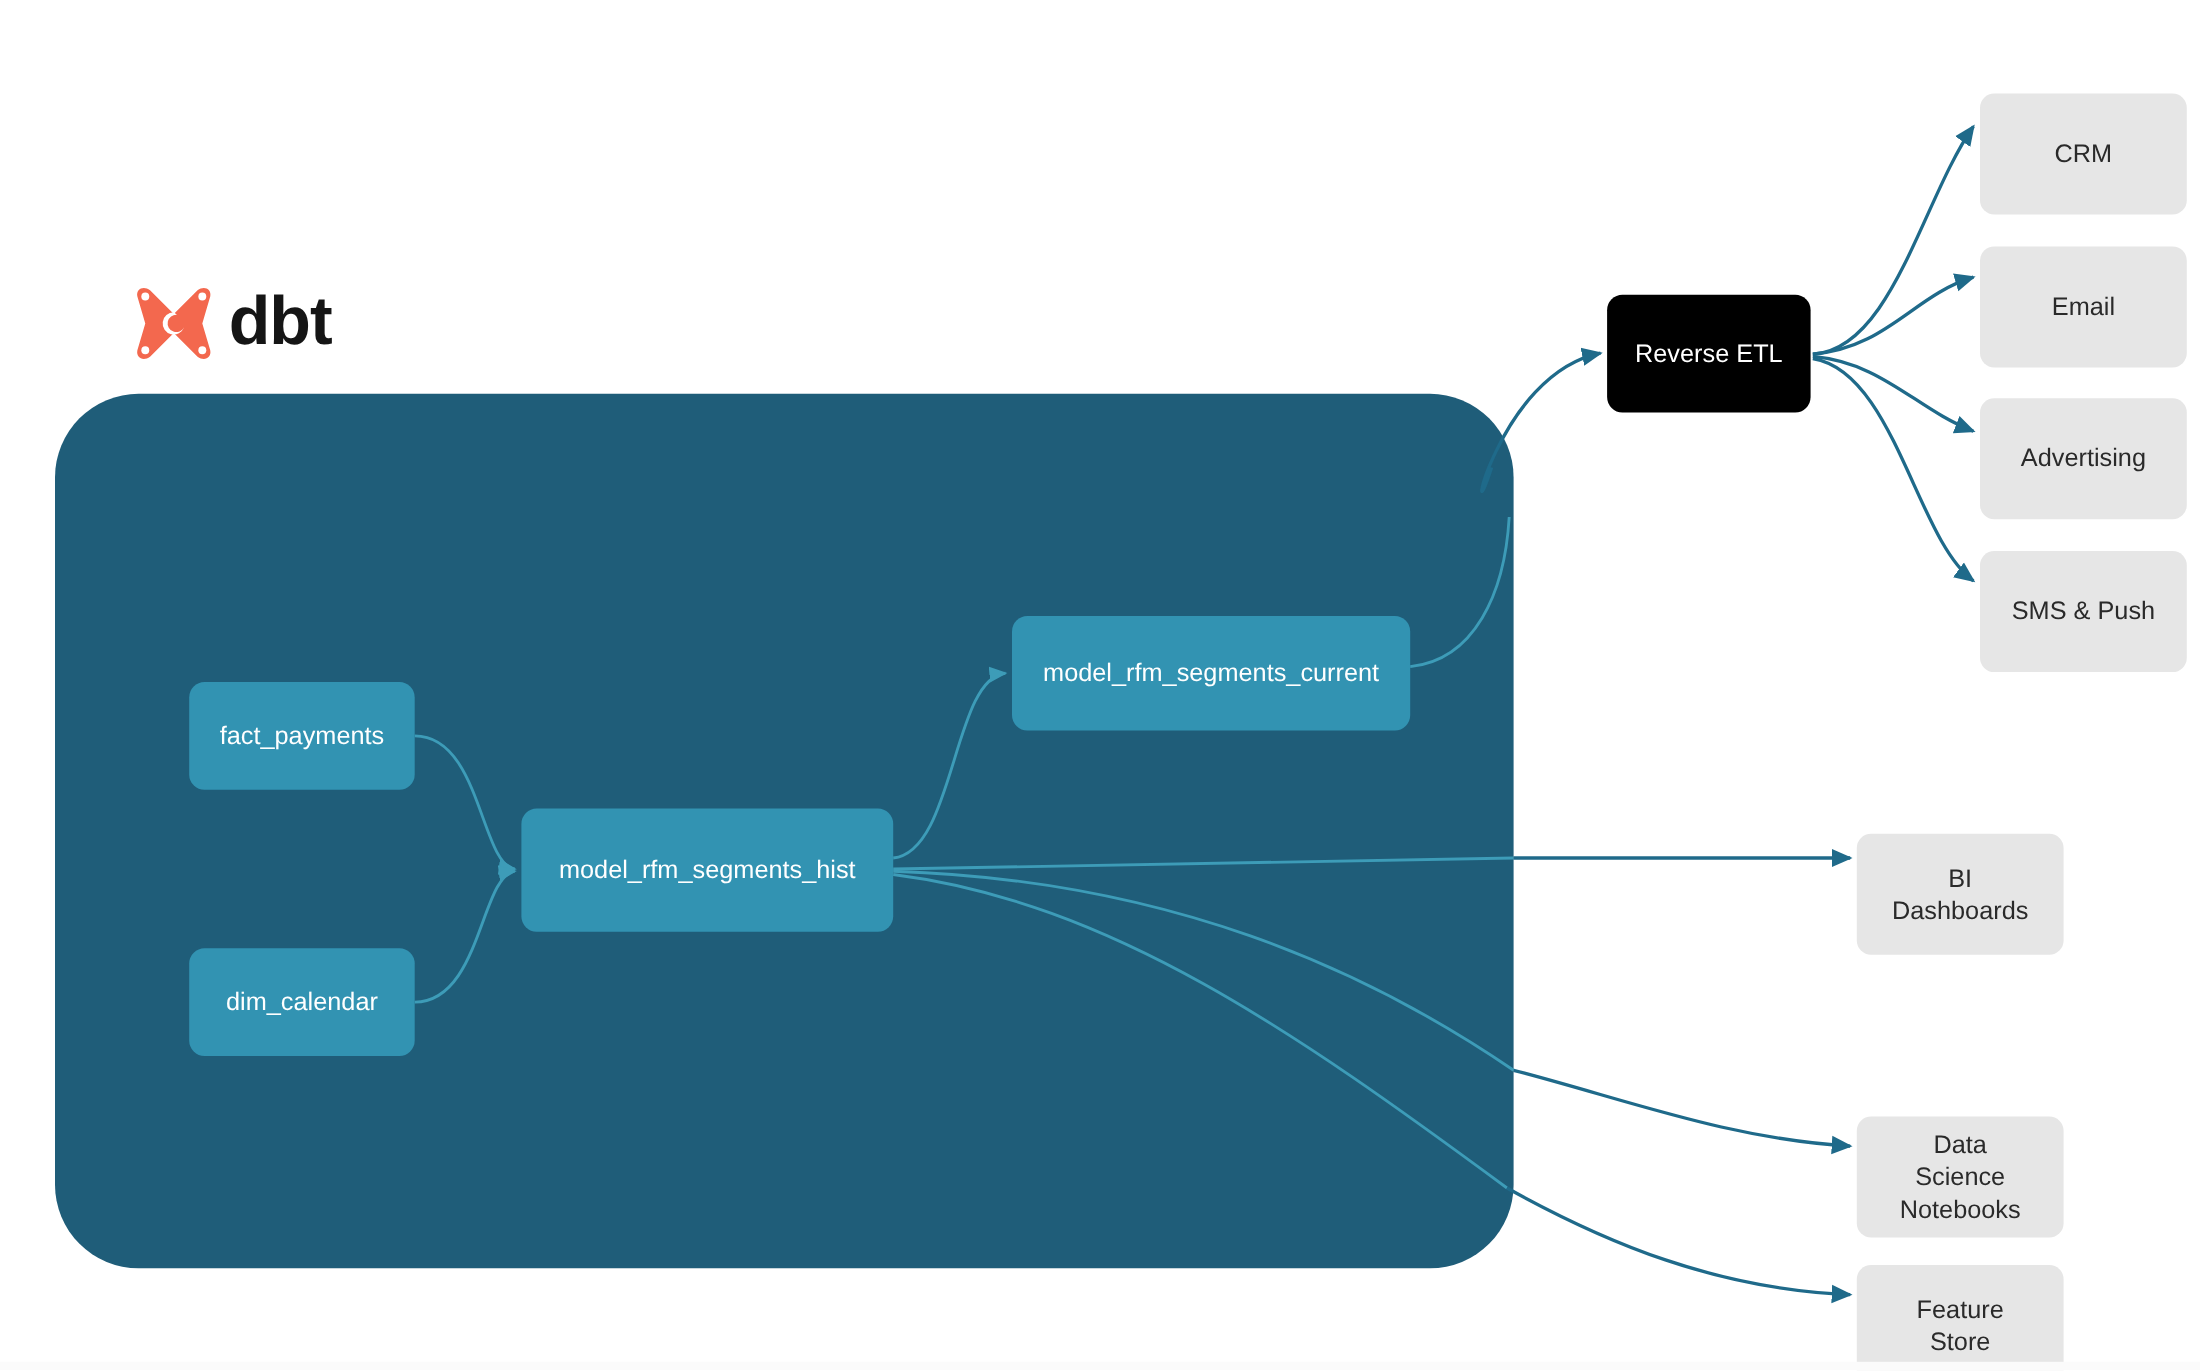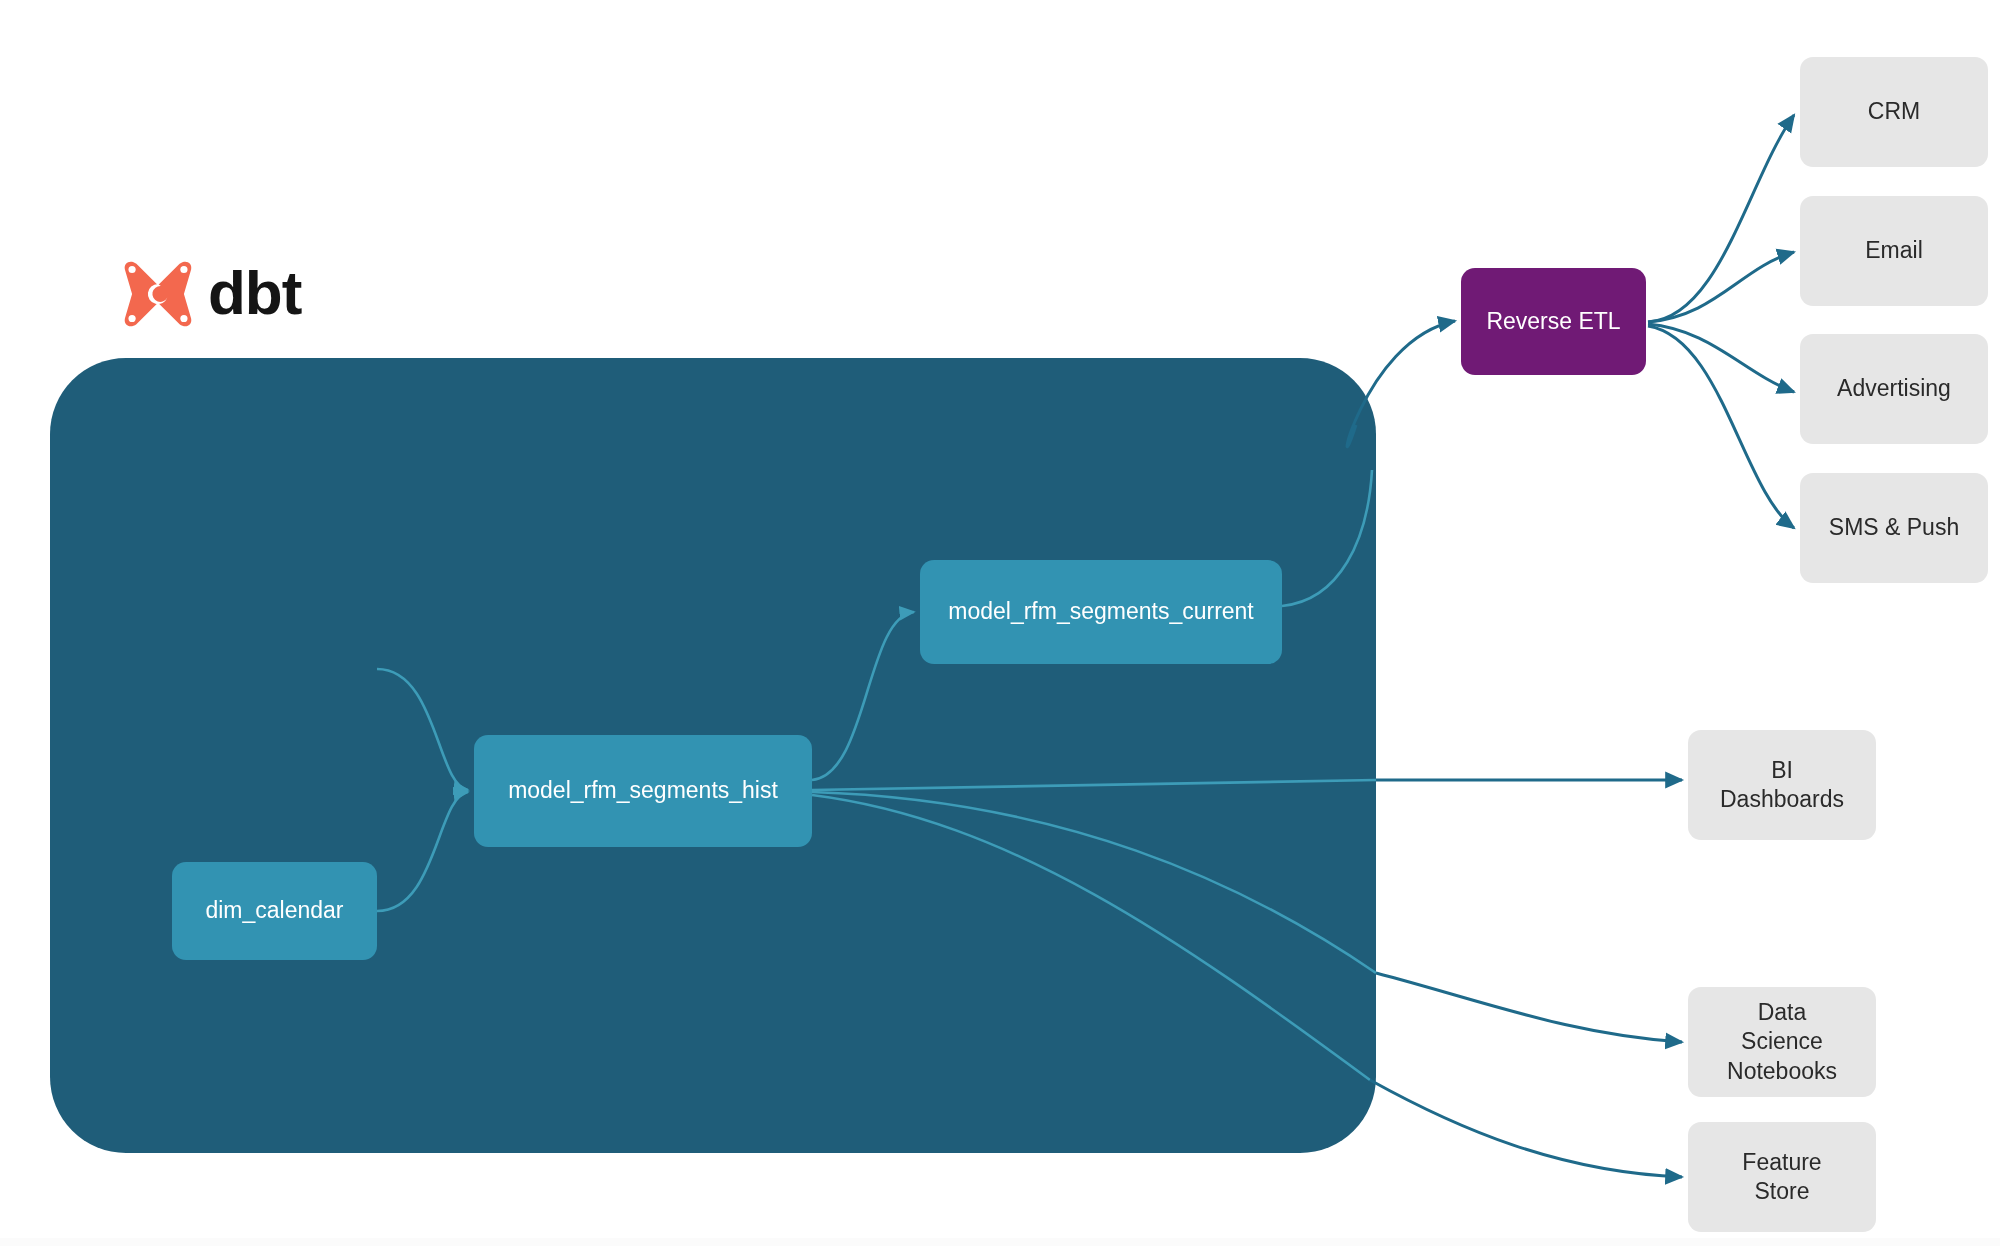--- a/index.html
+++ b/index.html
@@ -78,32 +78,33 @@
   #node-fact-payments   { left: 172px;  top: 620px;  width: 205px; height: 98px;  }
   #node-dim-calendar    { left: 172px;  top: 862px;  width: 205px; height: 98px;  }
   #node-rfm-hist        { left: 474px;  top: 735px;  width: 338px; height: 112px; }
   #node-rfm-current     { left: 920px;  top: 560px;  width: 362px; height: 104px; }
   
   #node-reverse-etl {
     left: 1461px;
     top: 268px;
     width: 185px;
     height: 107px;
-    background: #701a75;
+    background: #000000;
     color: #ffffff;
     border-radius: 14px;
     font-size: 23px;
   }
   
   .dest-node {
     background: #e6e6e6;
     color: #2a2a2a;
     border-radius: 13px;
     font-size: 23px;
     padding: 0 28px;
+    margin-top: 28px;
   }
   #node-crm        { left: 1800px; top: 57px;   width: 188px; height: 110px; }
   #node-email      { left: 1800px; top: 196px;  width: 188px; height: 110px; justify-content: center; }
   #node-advertising{ left: 1800px; top: 334px;  width: 188px; height: 110px; }
   #node-sms-push   { left: 1800px; top: 473px;  width: 188px; height: 110px; }
   #node-bi         { left: 1688px; top: 730px;  width: 188px; height: 110px; }
   #node-notebooks  { left: 1688px; top: 987px;  width: 188px; height: 110px; }
   #node-feature    { left: 1688px; top: 1122px; width: 188px; height: 110px; }
   #bottom-edge {
     position: absolute;
@@ -168,20 +169,23 @@
       <path fill="#f3684e" d="M50 38 L20 8 C12 2 2 6 4 16 L14 50 L4 84 C2 94 12 98 20 92 L50 62 L80 92 C88 98 98 94 96 84 L86 50 L96 16 C98 6 88 2 80 8 Z"></path>
       <circle cx="14" cy="16" r="5" fill="#ffffff"></circle>
       <circle cx="86" cy="16" r="5" fill="#ffffff"></circle>
       <circle cx="14" cy="84" r="5" fill="#ffffff"></circle>
       <circle cx="86" cy="84" r="5" fill="#ffffff"></circle>
       <path fill="#ffffff" d="M50 36 a14 14 0 1 0 13 19 a11 11 0 1 1 -9 -16 Z"></path>
     </svg>
     <span class="logo-word">dbt</span>
   </div>
 
+  <div class="node model-node" id="node-fact-payments">
+    <span>fact_payments</span>
+  </div>
 
   <div class="node model-node" id="node-dim-calendar">
     <span>dim_calendar</span>
   </div>
 
   <div class="node model-node" id="node-rfm-hist">
     <span>model_rfm_segments_hist</span>
   </div>
 
   <div class="node model-node" id="node-rfm-current">

